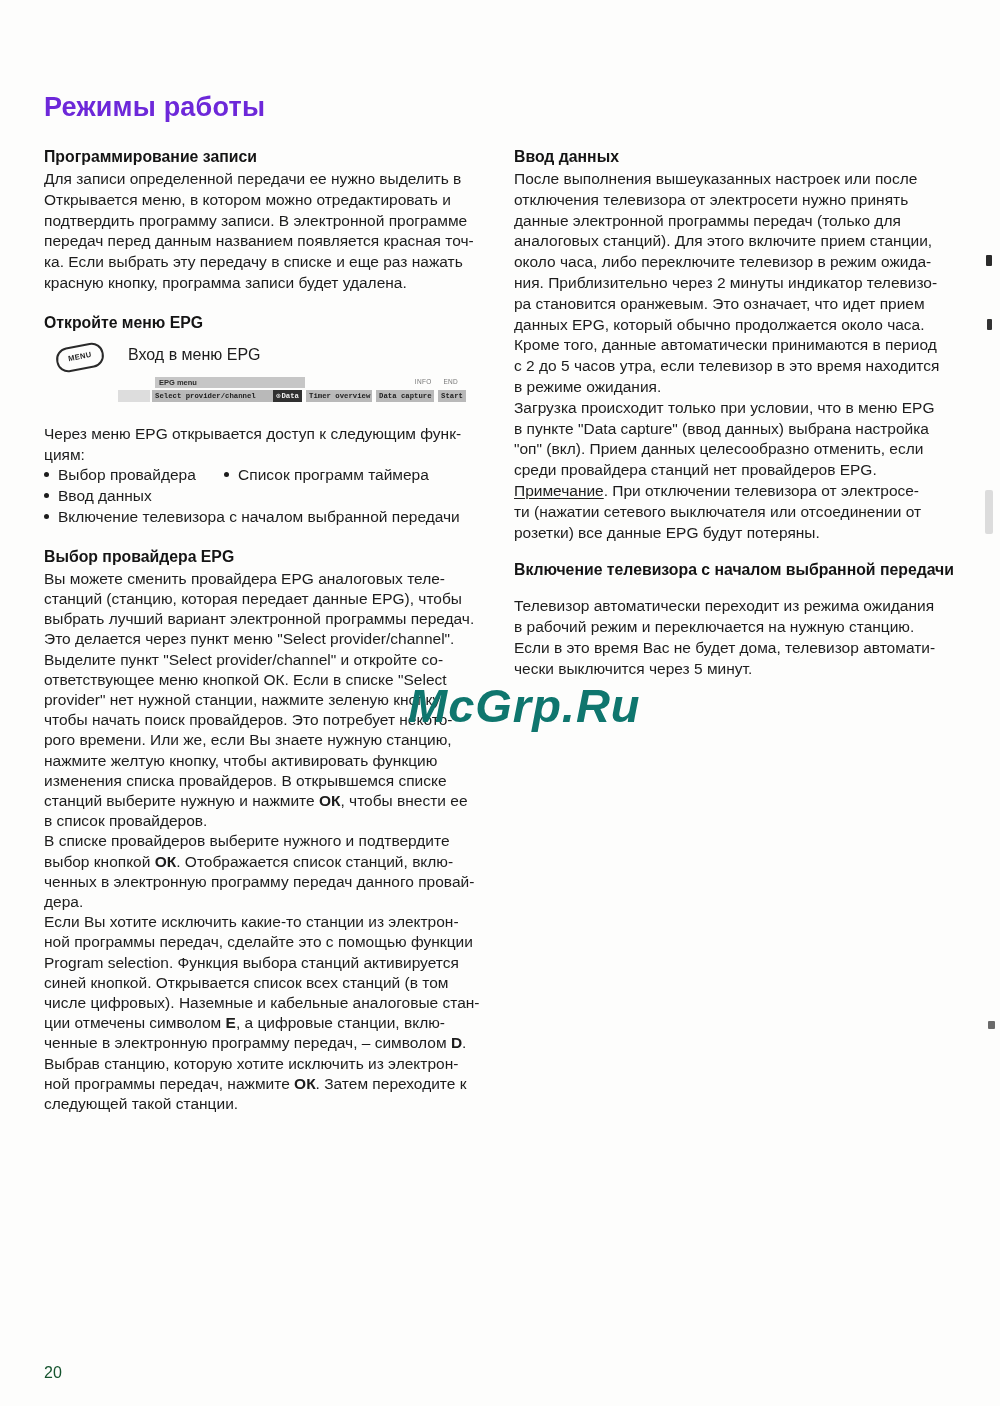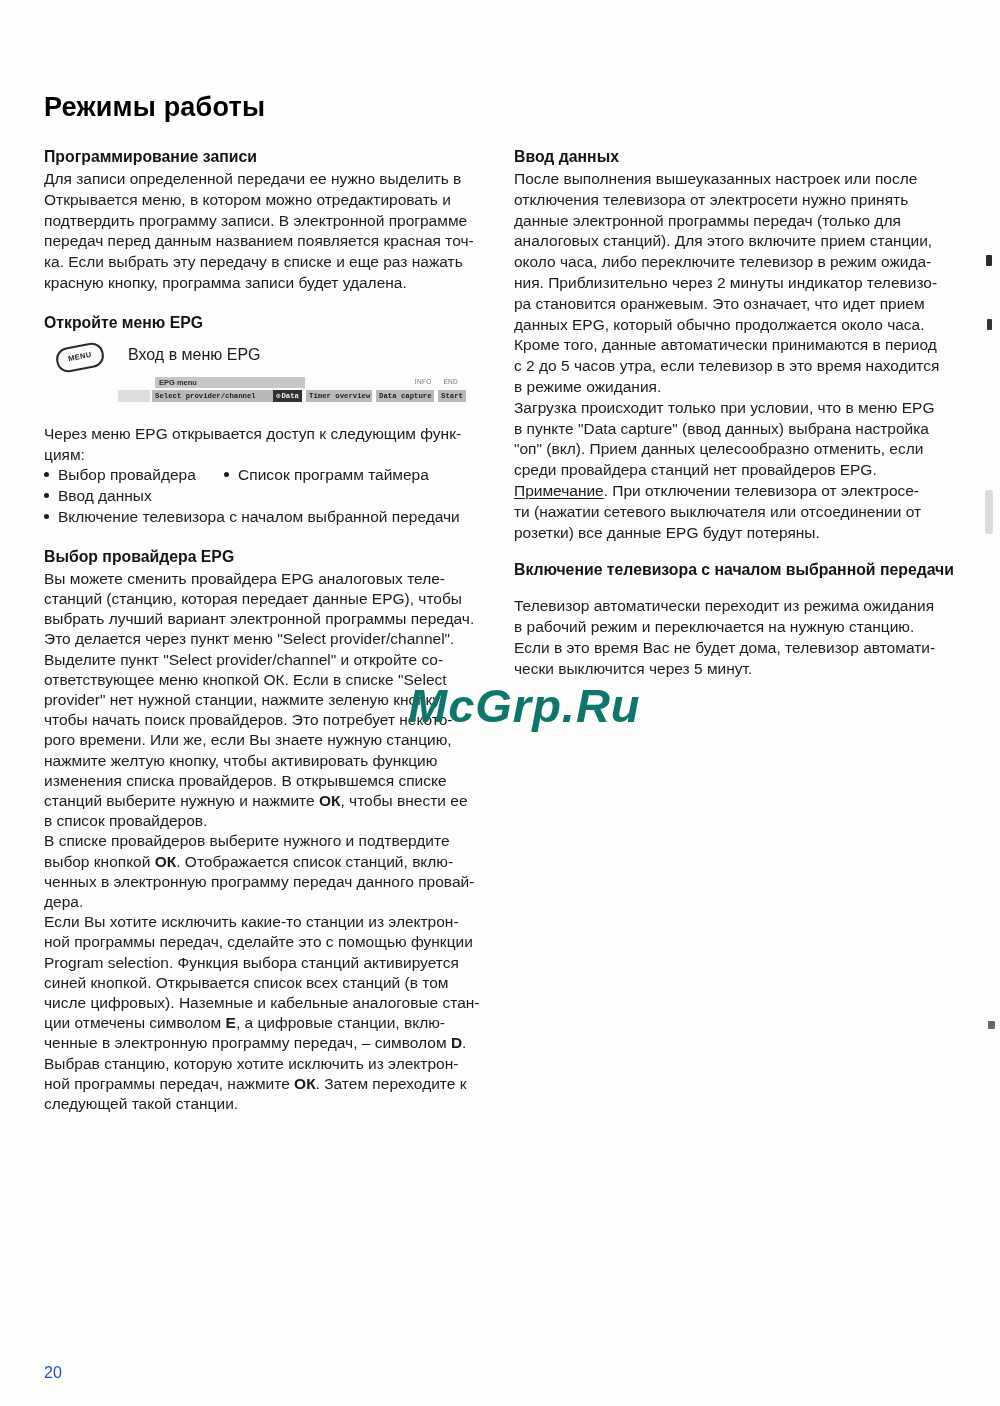--- a/index.html
+++ b/index.html
@@ -4,21 +4,21 @@
 <style>
   html,body{margin:0;padding:0;}
   body{
     width:1000px;height:1406px;position:relative;overflow:hidden;
     background:#fdfdfc;color:#1c1c1c;
     font-family:"Liberation Sans","DejaVu Sans",sans-serif;
     -webkit-font-smoothing:antialiased;
   }
   .page-title{
     position:absolute;left:44px;top:92px;
-    font-size:27px;font-weight:bold;letter-spacing:.2px;color:#000000;
+    font-size:27px;font-weight:bold;letter-spacing:.2px;color:#6d28d9;
   }
   .col{position:absolute;top:146px;width:446px;font-size:15.5px;line-height:20.8px;}
   .col-left{left:44px;}
   .col-right{left:514px;}
   .hd{font-weight:bold;font-size:15.8px;line-height:21px;margin:0 0 2px 0;color:#141414;}
   .ln{white-space:nowrap;}
   .s3-lines .ln{line-height:20.2px;}
   .mt20{margin-top:20px;}
   .mt18{margin-top:18px;}
   .mt16{margin-top:16px;}
@@ -78,21 +78,21 @@
     color:#0f766e;letter-spacing:1px;white-space:nowrap;
   }
 
   
   .artifact{position:absolute;}
   .a1{left:986px;top:255px;width:6px;height:11px;background:#2b2b2b;border-radius:1px;}
   .a2{left:987px;top:319px;width:5px;height:11px;background:#333;border-radius:1px;}
   .a3{left:985px;top:490px;width:8px;height:44px;background:#dcdcdc;border-radius:2px;}
   .a4{left:988px;top:1021px;width:7px;height:8px;background:#6a6a6a;border-radius:1px;}
 
-  .page-number{position:absolute;left:44px;top:1364px;font-size:16px;color:#1d4ed8;}
+  .page-number{position:absolute;left:44px;top:1364px;font-size:16px;color:#14532d;}
 </style>
 </head>
 <body>
 
 <div class="page-title">Режимы работы</div>
 
 <div class="col col-left">
   <div class="hd">Программирование записи</div>
   <div>
       <div class="ln">Для записи определенной передачи ее нужно выделить в</div>

